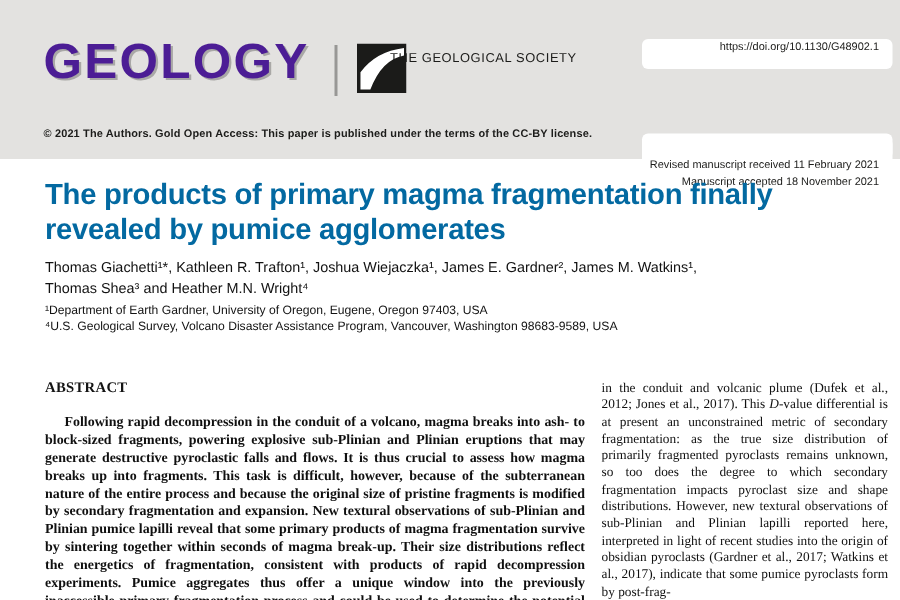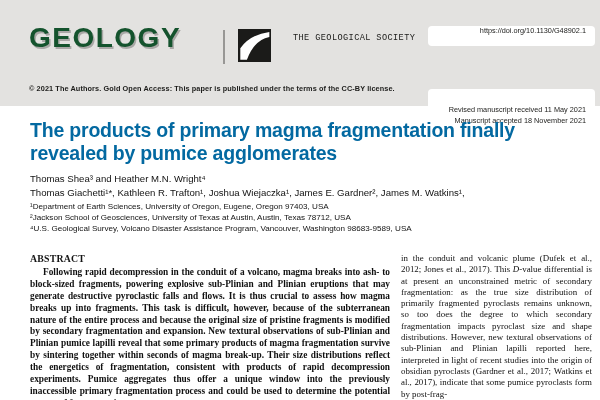--- a/index.html
+++ b/index.html
@@ -10,30 +10,30 @@
     color:#141414;
     position:relative;
     overflow:hidden;
   }
   .header {
     position:absolute; left:0; top:0; width:600px; height:106px;
     background:#e3e2e0;
   }
   .journal-logo {
     position:absolute; left:29px; top:22px;
-    font-size:28px; font-weight:800; letter-spacing:1.5px; color:#14532d;
+    font-size:33px; font-weight:800; letter-spacing:1.5px; color:#4c1d95;
     text-shadow:1.5px 1.5px 0 #a9a8a6;
   }
   .logo-sep {
     position:absolute; left:223px; top:30px; width:2px; height:34px; background:#989795;
   }
   .gsa-logo { position:absolute; left:238px; top:29px; width:33px; height:33px; }
   .society-name {
-    position:absolute; left:293px; top:33px;
-    font-size:8.6px; line-height:1.3; letter-spacing:0.4px; color:#1c1c1a;font-family:Liberation Mono, monospace;
+    position:absolute; left:260px; top:33px;
+    font-size:8.6px; line-height:1.3; letter-spacing:0.4px; color:#1c1c1a;
   }
   .copyright {
     position:absolute; left:29px; top:84px; font-size:7.3px; color:#1c1c1a; letter-spacing:0.1px;font-weight:bold;
   }
   .hdr-box {
     position:absolute; left:428px; width:167px; background:#ffffff;
     border-radius:4px; font-size:7.3px; color:#1c1c1a; text-align:right;
   }
   .box-doi { top:26px; height:20px; display:flex; align-items:flex-start; justify-content:flex-end; padding-right:9px; }
   .box-dates { top:49px; height:40px; padding:5px 9px 0 0; line-height:1.5;margin-top:40px; }
@@ -50,21 +50,21 @@
     position:absolute; left:30px; top:202px; width:560px;
     font-size:8.1px; line-height:1.34; color:#121212;
   }
   .columns {
     position:absolute; left:30px; top:253px; width:562px;
     display:flex; gap:11px;
   }
   .col-left { width:360px; flex:0 0 360px; }
   .abstract-heading {
     font-family:"Liberation Serif", serif; font-weight:bold; font-size:9.8px;
-    margin-bottom:3px; letter-spacing:0.2px;
+    margin-bottom:13px; letter-spacing:0.2px;
   }
   .abstract-text {
     font-family:"Liberation Serif", serif; font-weight:bold; font-size:9.3px;
     line-height:1.28; text-align:justify; text-indent:13px; color:#101010;
   }
   .col-right {
     flex:1 1 auto;
     font-family:"Liberation Serif", serif; font-size:8.9px; line-height:1.27;
     text-align:justify; color:#101010;
   }
@@ -85,36 +85,35 @@
   <div class="society-name">
     <div>THE GEOLOGICAL SOCIETY</div>
   </div>
   <div class="copyright">© 2021 The Authors. Gold Open Access: This paper is published under the terms of the CC-BY license.</div>
 
   <div class="hdr-box box-doi">
     <span>https://doi.org/10.1130/G48902.1</span>
   </div>
   <div class="hdr-box box-dates">
     <div>Manuscript received 3 February 2021</div>
-    <div>Revised manuscript received 11 May 2021</div>
+    <div>Revised manuscript received 11 February 2021</div>
     <div>Manuscript accepted 18 November 2021</div>
   </div>
   <div class="hdr-box box-citation"></div>
 </div>
 
 <h1 class="paper-title">The products of primary magma fragmentation finally revealed by pumice agglomerates</h1>
 
 <div class="authors">
+  <div>Thomas Giachetti¹*, Kathleen R. Trafton¹, Joshua Wiejaczka¹, James E. Gardner², James M. Watkins¹,</div>
   <div>Thomas Shea³ and Heather M.N. Wright⁴</div>
-  <div>Thomas Giachetti¹*, Kathleen R. Trafton¹, Joshua Wiejaczka¹, James E. Gardner², James M. Watkins¹,</div>
 </div>
 
 <div class="affiliations">
-  <div>¹Department of Earth Sciences, University of Oregon, Eugene, Oregon 97403, USA</div>
-  <div>²Jackson School of Geosciences, University of Texas at Austin, Austin, Texas 78712, USA</div>
+  <div>¹Department of Earth Gardner, University of Oregon, Eugene, Oregon 97403, USA</div>
   <div>⁴U.S. Geological Survey, Volcano Disaster Assistance Program, Vancouver, Washington 98683-9589, USA</div>
 </div>
 
 <div class="columns">
   <div class="col-left">
     <div class="abstract-heading">ABSTRACT</div>
     <div class="abstract-text">Following rapid decompression in the conduit of a volcano, magma breaks into ash- to block-sized fragments, powering explosive sub-Plinian and Plinian eruptions that may generate destructive pyroclastic falls and flows. It is thus crucial to assess how magma breaks up into fragments. This task is difficult, however, because of the subterranean nature of the entire process and because the original size of pristine fragments is modified by secondary fragmentation and expansion. New textural observations of sub-Plinian and Plinian pumice lapilli reveal that some primary products of magma fragmentation survive by sintering together within seconds of magma break-up. Their size distributions reflect the energetics of fragmentation, consistent with products of rapid decompression experiments. Pumice aggregates thus offer a unique window into the previously inaccessible primary fragmentation process and could be used to determine the potential energy of fragmentation.</div>
   </div>
   <div class="col-right">
     <span>in the conduit and volcanic plume (Dufek et al., 2012; Jones et al., 2017). This </span><span class="ital">D</span><span>-value differential is at present an unconstrained metric of secondary fragmentation: as the true size distribution of primarily fragmented pyroclasts remains unknown, so too does the degree to which secondary fragmentation impacts pyroclast size and shape distributions. However, new textural observations of sub-Plinian and Plinian lapilli reported here, interpreted in light of recent studies into the origin of obsidian pyroclasts (Gardner et al., 2017; Watkins et al., 2017), indicate that some pumice pyroclasts form by post-frag-</span>

